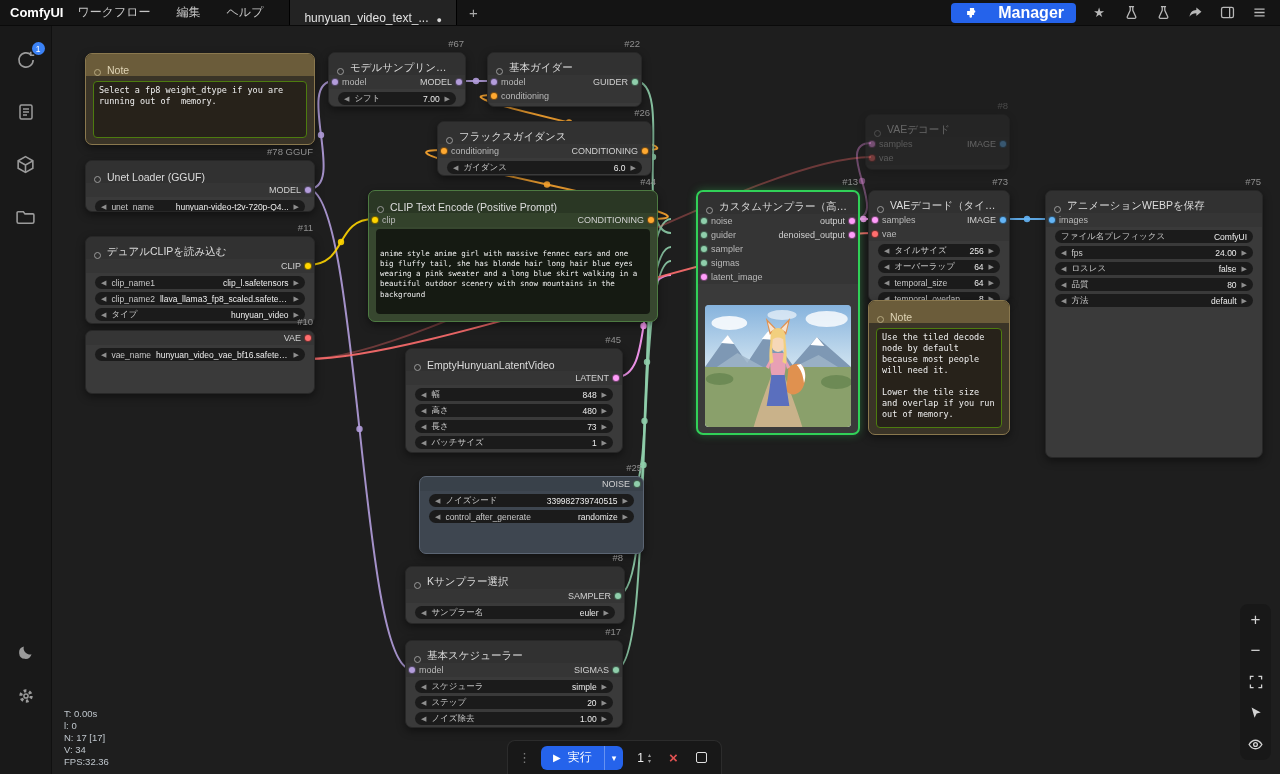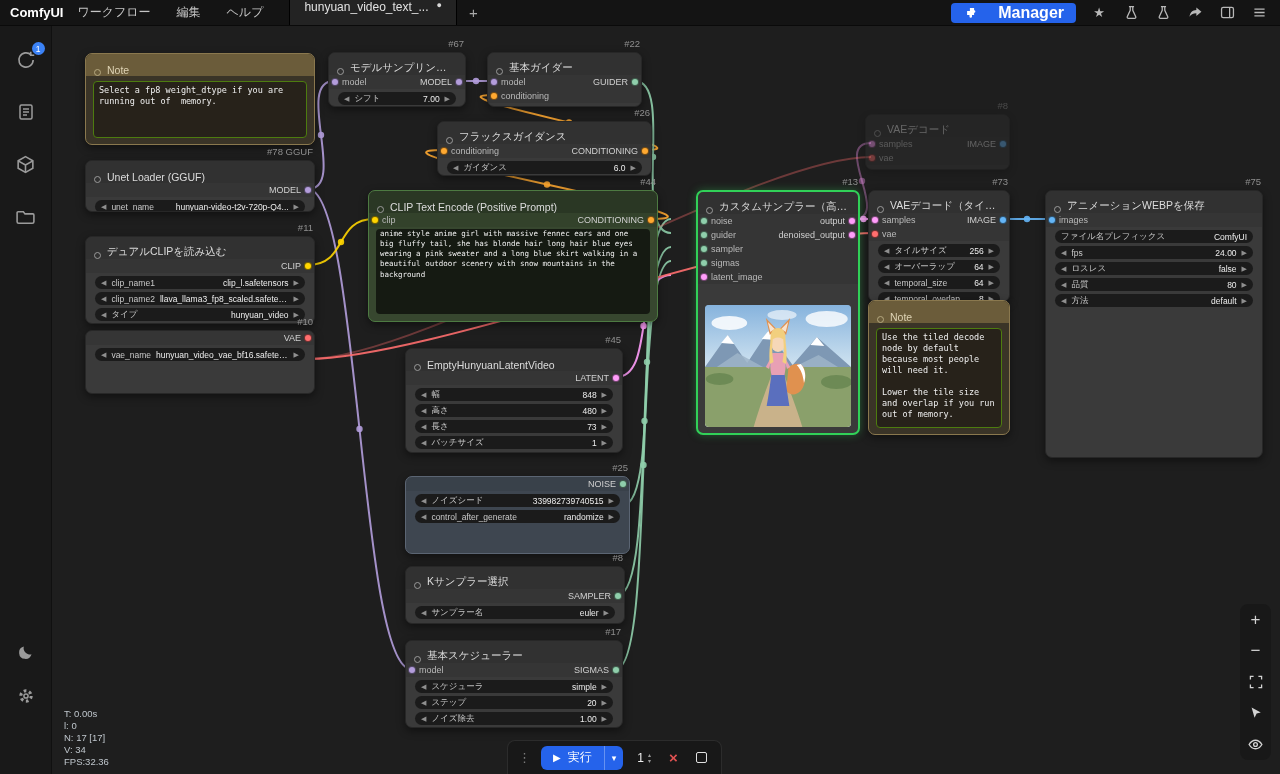--- a/index.html
+++ b/index.html
@@ -6,21 +6,21 @@
   html,body { width:1280px; height:774px; overflow:hidden; background:#1e1e1e;
     font-family:"Liberation Sans","DejaVu Sans",sans-serif; }
   svg { display:block; }
 
   
   .topbar { position:absolute; left:0; top:0; width:1280px; height:26px; background:#141414;
     border-bottom:1px solid #0a0a0a; display:flex; align-items:stretch; z-index:30; color:#c9c9c9; }
   .logo { display:flex; align-items:center; padding:0 14px 0 10px; font-weight:bold; font-size:13px; color:#fff; }
   .menus { display:flex; align-items:center; gap:26px; padding-right:26px; }
   .menu-item { font-size:12px; color:#c5c5c5; cursor:default; }
-  .tab { display:flex; align-items:flex-start; gap:8px; padding:0 14px; background:#232323;
+  .tab { display:flex; align-items:flex-end; gap:8px; padding:0 14px; background:#232323;
     border-left:1px solid #000; border-right:1px solid #000; font-size:12px; color:#e2e2e2; max-width:190px; }
   .tab-label { white-space:nowrap; overflow:hidden; text-overflow:ellipsis; }
   .unsaved-dot { font-size:9px; color:#d8d8d8; }
   .newtab { display:flex; align-items:center; padding:0 12px; font-size:15px; color:#aaa; background:none; border:none; }
   .tb-spacer { flex:1; }
   .tb-right { display:flex; align-items:center; gap:14px; padding-right:12px; }
   .manager-btn { display:flex; align-items:center; gap:17px; background:#2563eb; border:none; border-radius:4px;
     height:20px; padding:0 12px; color:#fff; font-size:16px; font-weight:bold; }
   .tb-icon { width:18px; height:18px; display:flex; align-items:center; justify-content:center; color:#b8b8b8; font-size:13px; }
   .tb-icon svg { stroke:#b8b8b8; fill:none; stroke-width:1.5; }
@@ -57,21 +57,21 @@
   .din { left:2px; } .dout { right:2px; }
   .widget { display:flex; align-items:center; gap:5px; height:13px; margin:3px 9px 0; padding:0 6px;
     background:#1b1b1b; border-radius:7px; font-size:8.5px; color:#c9c9c9; }
   .arr { color:#8f8f8f; font-size:7px; line-height:1; flex:none; }
   .wlabel { white-space:nowrap; }
   .wvalue { flex:1; text-align:right; color:#ededed; overflow:hidden; text-overflow:ellipsis; white-space:nowrap; }
   .notebody { position:absolute; left:7px; right:7px; top:27px; bottom:6px; background:#27221a;
     border:1px solid #4d7c0f; border-radius:4px; padding:3px 5px; color:#efefef;
     font:8.5px/1.3 "DejaVu Sans Mono",monospace; white-space:pre-wrap; overflow:hidden; }
   .prompt { position:absolute; left:7px; right:7px; top:38px; bottom:7px; background:#151a12;
-    border-radius:4px; padding:0 4px; color:#f2f2f2; font:7.5px/1.35 "DejaVu Sans Mono",monospace; overflow:hidden; }
+    border-radius:4px; padding:20px 4px; color:#f2f2f2; font:7.5px/1.35 "DejaVu Sans Mono",monospace; overflow:hidden; }
   .preview { position:absolute; left:7px; right:7px; top:113px; bottom:6px; border-radius:4px; overflow:hidden; background:#7e98b4; }
   .preview svg { width:100%; height:100%; }
 
   .note .nbox { background:#3a3427; border-color:#8a784e; }
   .note .nheader { background:#6b5c3a; }
   .note .ntitle { color:#ded3b4; }
   .note .sdot { border-color:#b5a87f; }
   .green .nbox { background:#37472f; border-color:#4d7a42; }
   .green .nheader { background:rgba(0,0,0,.22); }
   .executing .nbox { border:2px solid #31d158; box-shadow:0 0 9px rgba(49,209,88,.35);margin-left:31px; }
@@ -325,21 +325,21 @@
             <span class="arr">▶</span>
           </div>
           <div class="widget">
             <span class="arr">◀</span>
             <span class="wlabel">バッチサイズ</span>
             <span class="wvalue">1</span>
             <span class="arr">▶</span>
           </div>
         </div>
       </div>
-      <div class="node selected" style="left: 405px; top: 476px; width: 225px; height: 78px;">
+      <div class="node selected" style="left: 419px; top: 476px; width: 225px; height: 78px;">
         <div class="badge">#25</div>
         <div class="nbox">
           <div class="row">
             <span class="sl"></span>
             <span class="sr">NOISE</span>
             <span class="dot dout" style="background: rgb(143, 206, 171);"></span>
           </div>
           <div class="widget">
             <span class="arr">◀</span>
             <span class="wlabel">ノイズシード</span>

